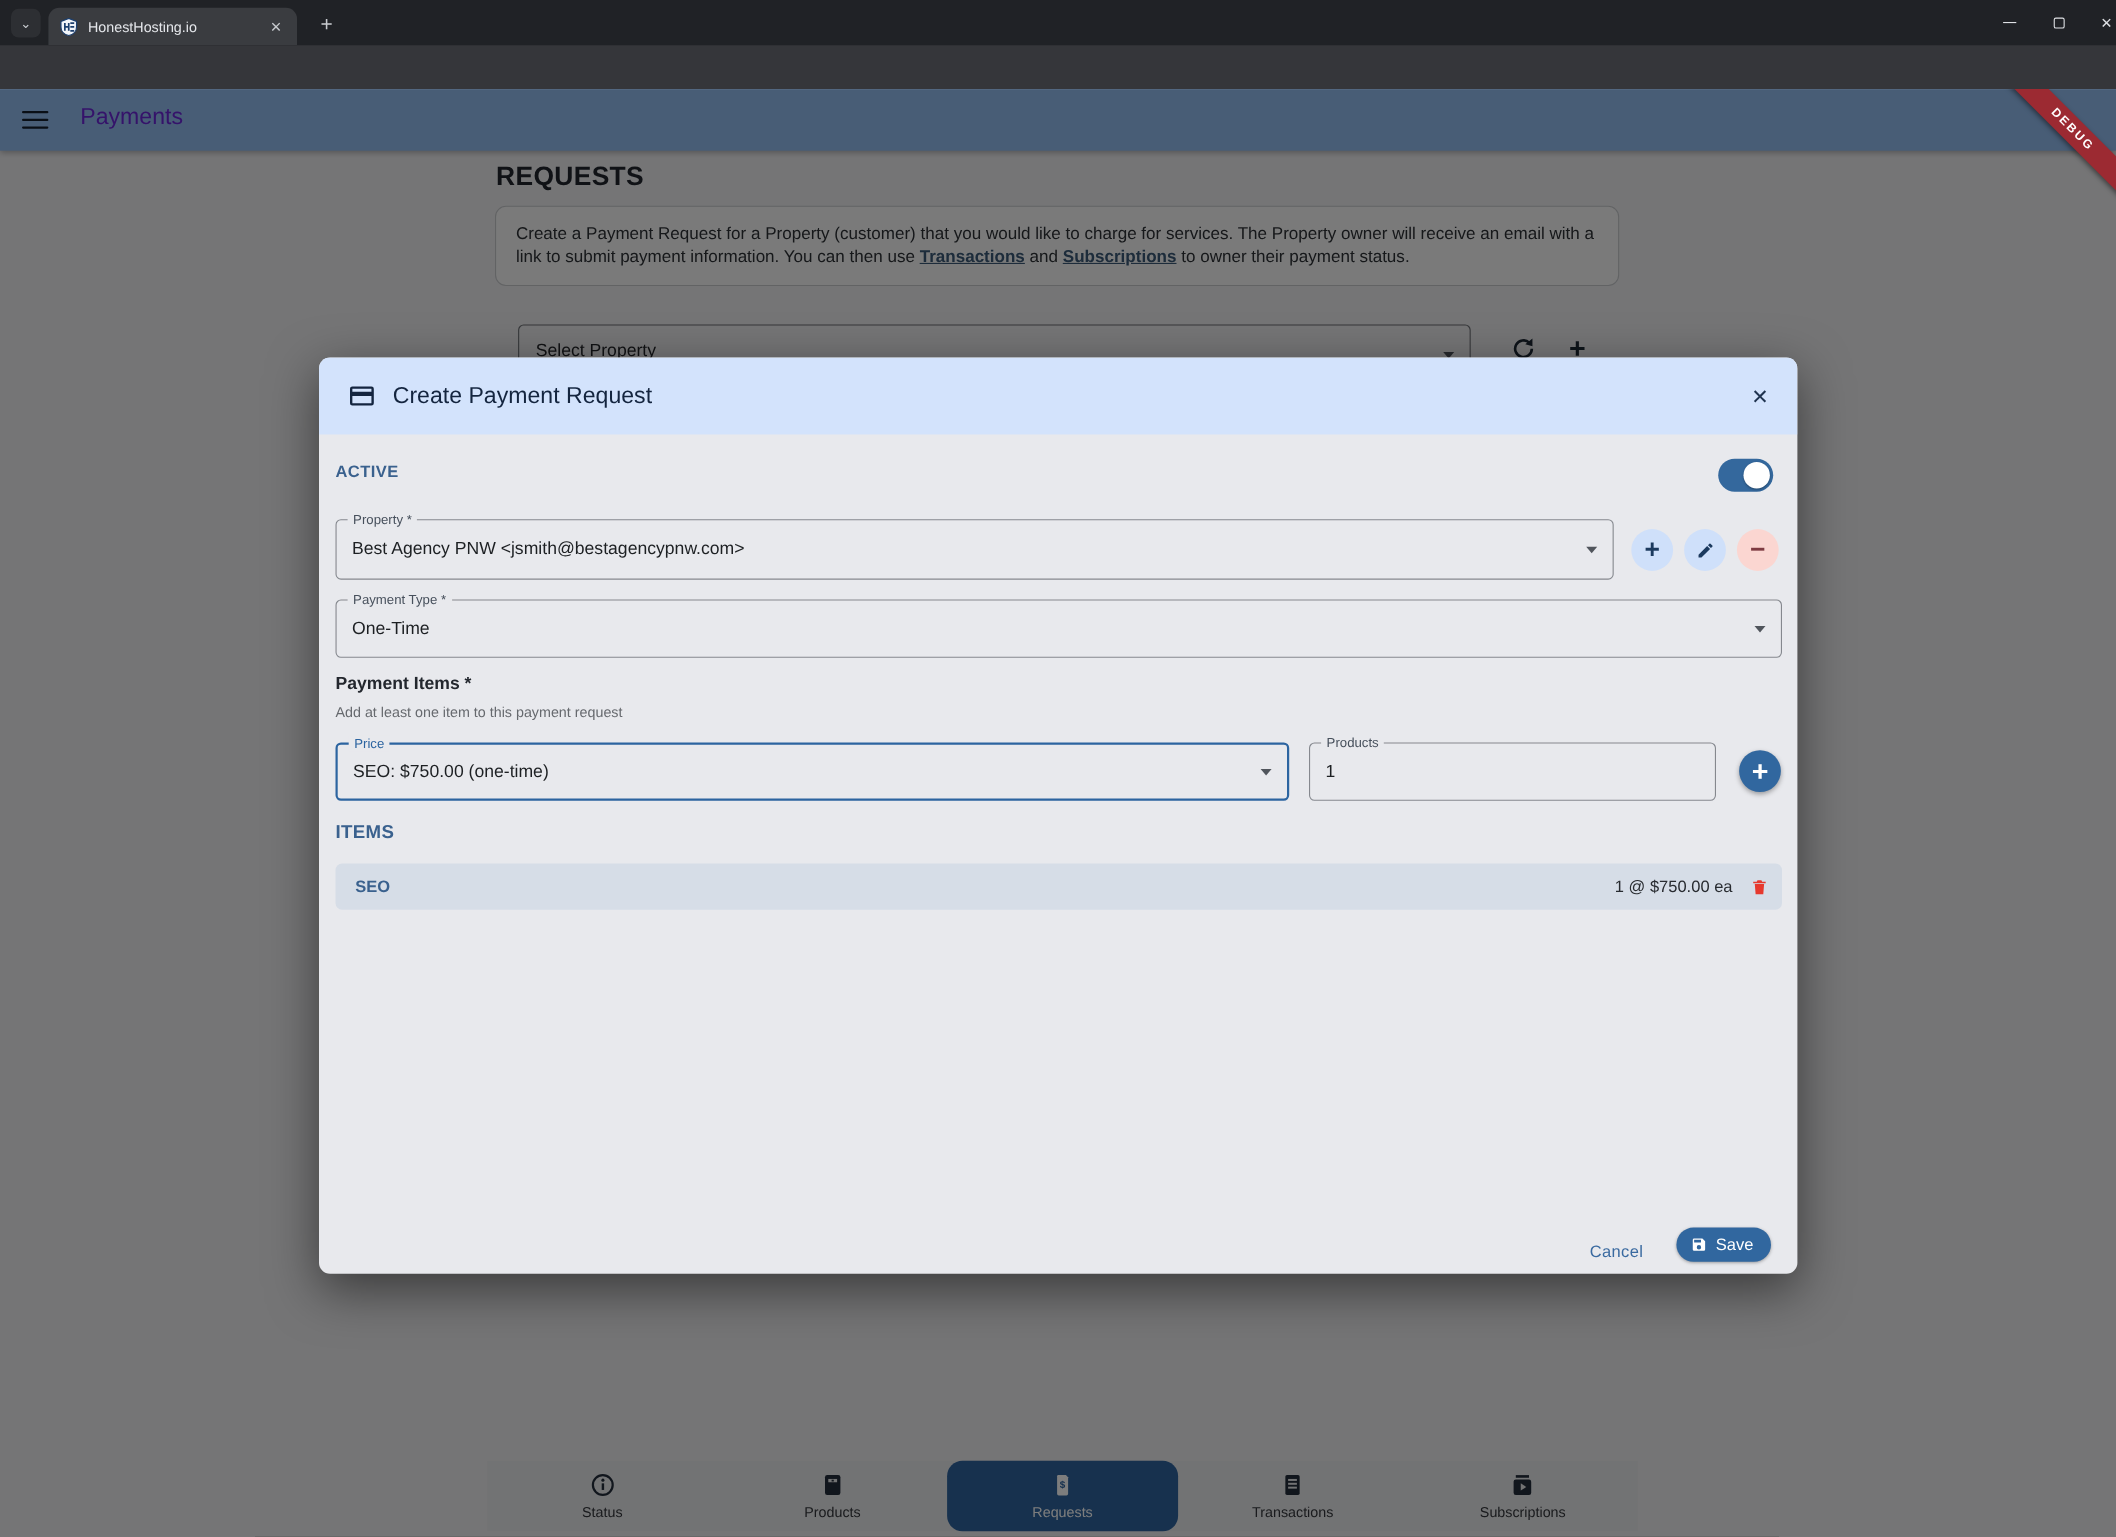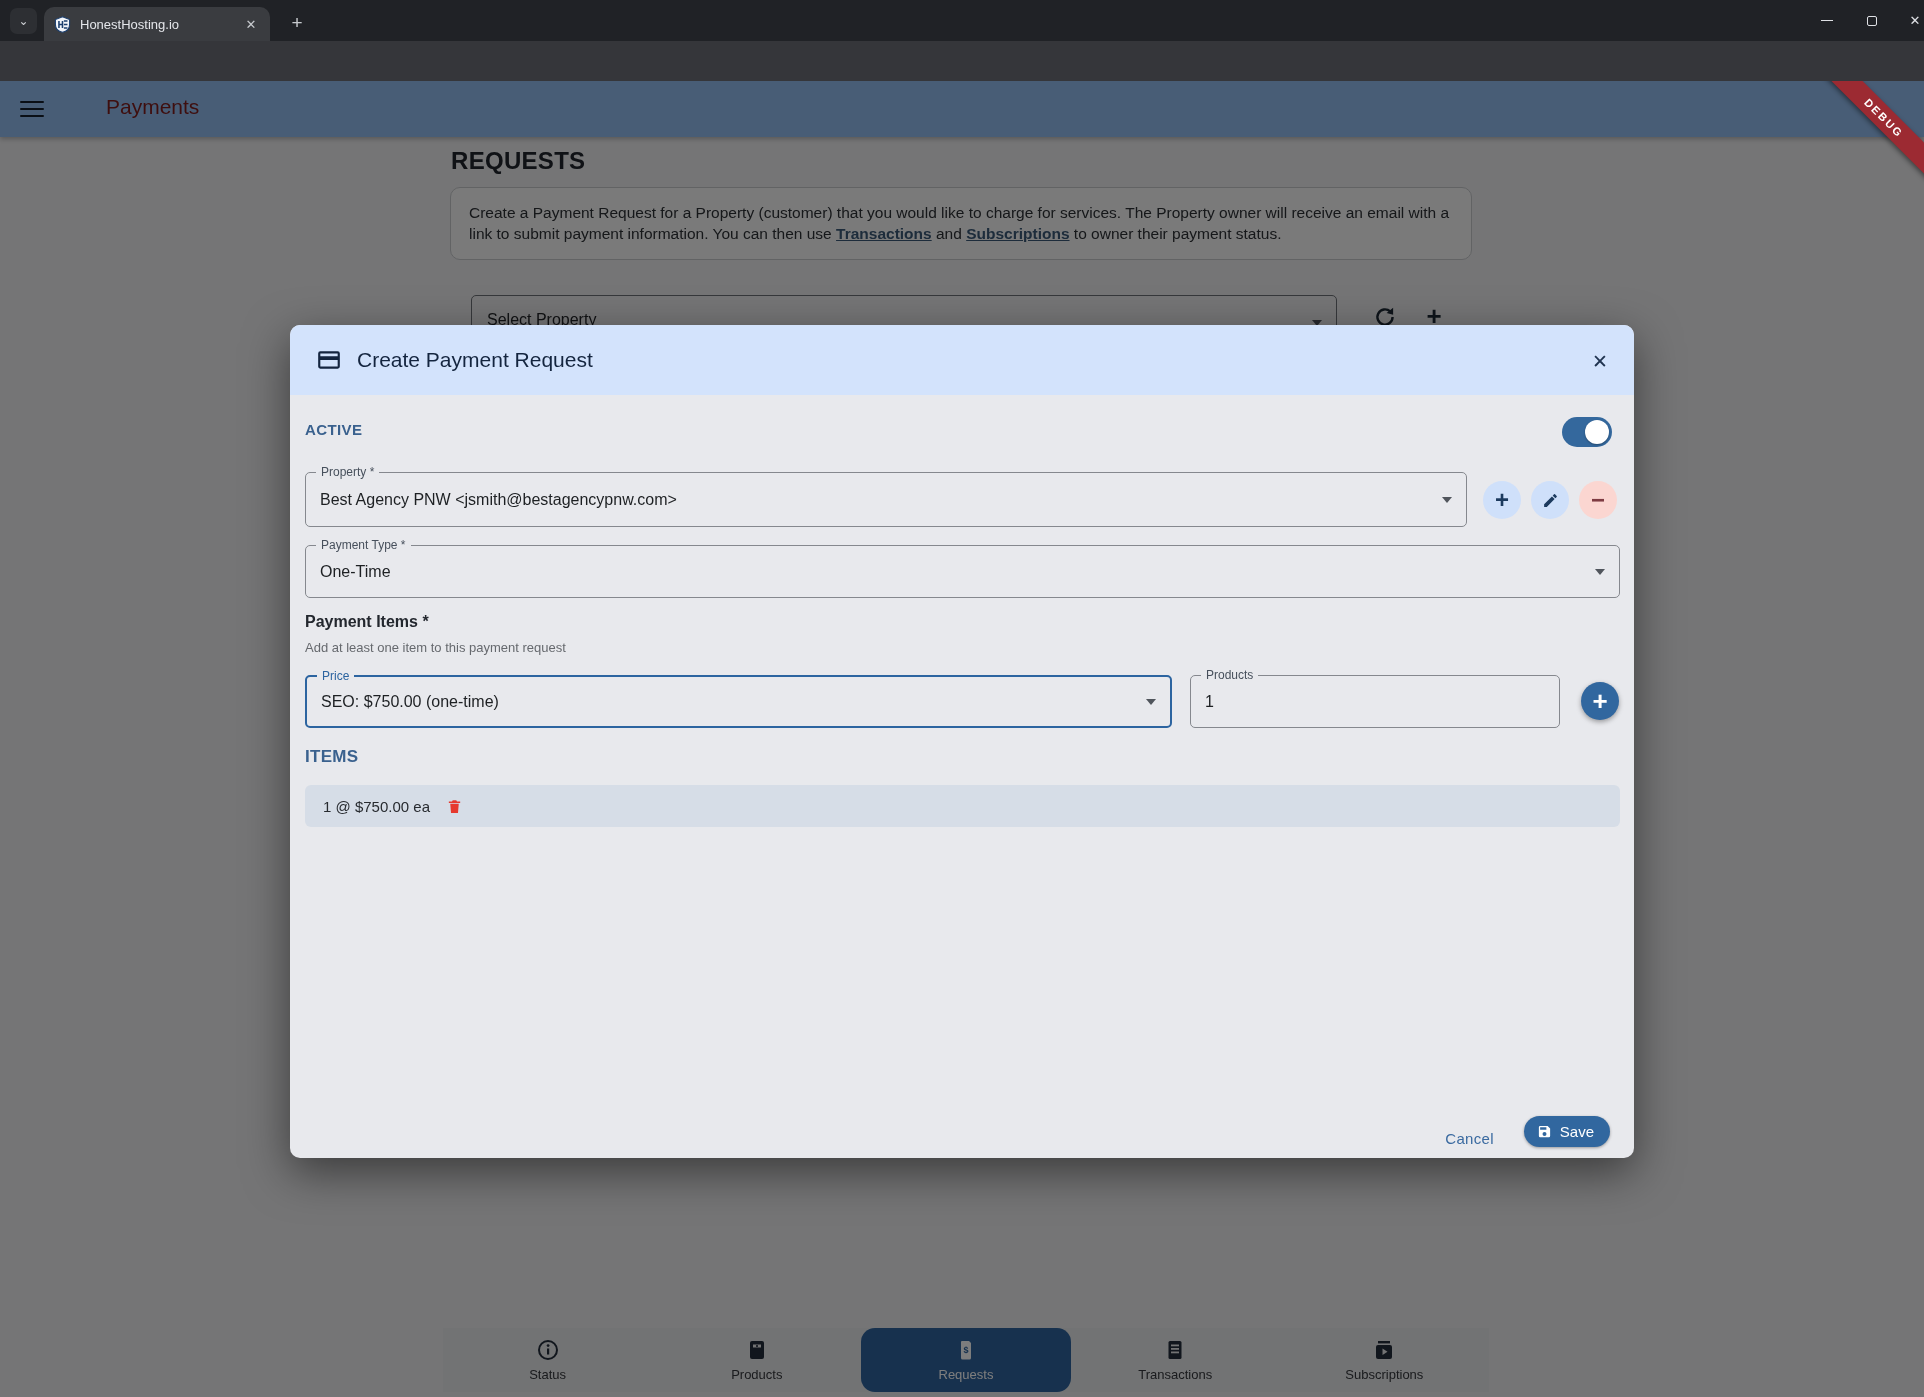--- a/index.html
+++ b/index.html
@@ -35,21 +35,21 @@
     display:flex; align-items:center; justify-content:center; letter-spacing:0; }
 
   
   .viewport { position:absolute; left:0; top:81px; width:1924px; height:1316px; background:#efeff1; overflow:hidden; }
 
   .appbar { position:absolute; left:0; top:0; width:1924px; height:56px; background:#93bef1;
     box-shadow:0 2px 5px rgba(0,0,0,0.25); }
   .hamburger { position:absolute; left:20px; top:16px; width:24px; height:24px; display:flex; flex-direction:column;
     justify-content:center; gap:4.5px; }
   .hamburger i { display:block; height:2.6px; background:#16202e; border-radius:1px; }
-  .appbar-title { position:absolute; left:73px; top:14px; font-size:21px; color:#7f1d1d;margin-left:33px; }
+  .appbar-title { position:absolute; left:73px; top:14px; font-size:21px; color:#6d28d9; }
 
   .page-heading { position:absolute; left:451px; top:66px; font-size:24px; font-weight:bold; color:#21262e; letter-spacing:0.3px; }
   .desc-card { position:absolute; left:450px; top:106px; width:1022px; height:73px; background:#f8f9f9;
     border:1px solid #c8cacd; border-radius:10px; padding:14px 18px; font-size:15.5px; color:#2e3136; line-height:21px; }
   .desc-card a { color:#3c5a78; font-weight:bold; text-decoration:underline; }
 
   .bg-select { position:absolute; left:471px; top:214px; width:866px; height:55px; border:1px solid #6f7378;
     border-radius:5px; }
   .bg-select .fvalue { position:absolute; left:15px; top:15px; font-size:16px; color:#24262a; }
   .bg-select .arrow { position:absolute; right:14px; top:24px; }
@@ -285,20 +285,21 @@
       <span class="arrow"></span>
     </div>
     <div class="field f-qty">
       <span class="flabel">Products</span>
       <input class="qty-input" type="text" value="1" style="">
     </div>
     <div class="circle-btn fab-add">+</div>
 
     <div class="items-heading">ITEMS</div>
     <div class="item-row">
+      <span class="item-name">SEO</span>
       <span class="item-detail">1 @ $750.00 ea</span>
       <svg class="trash" viewBox="0 0 24 24">
         <path d="M6 8h12l-1.1 13H7.1L6 8zm3.5-5h5l1 2H20v2H4V5h4.5l1-2z" fill="currentColor"></path>
       </svg>
     </div>
 
     <div class="modal-footer">
       <span class="cancel-btn">Cancel</span>
       <div class="save-btn">
         <svg viewBox="0 0 24 24">

